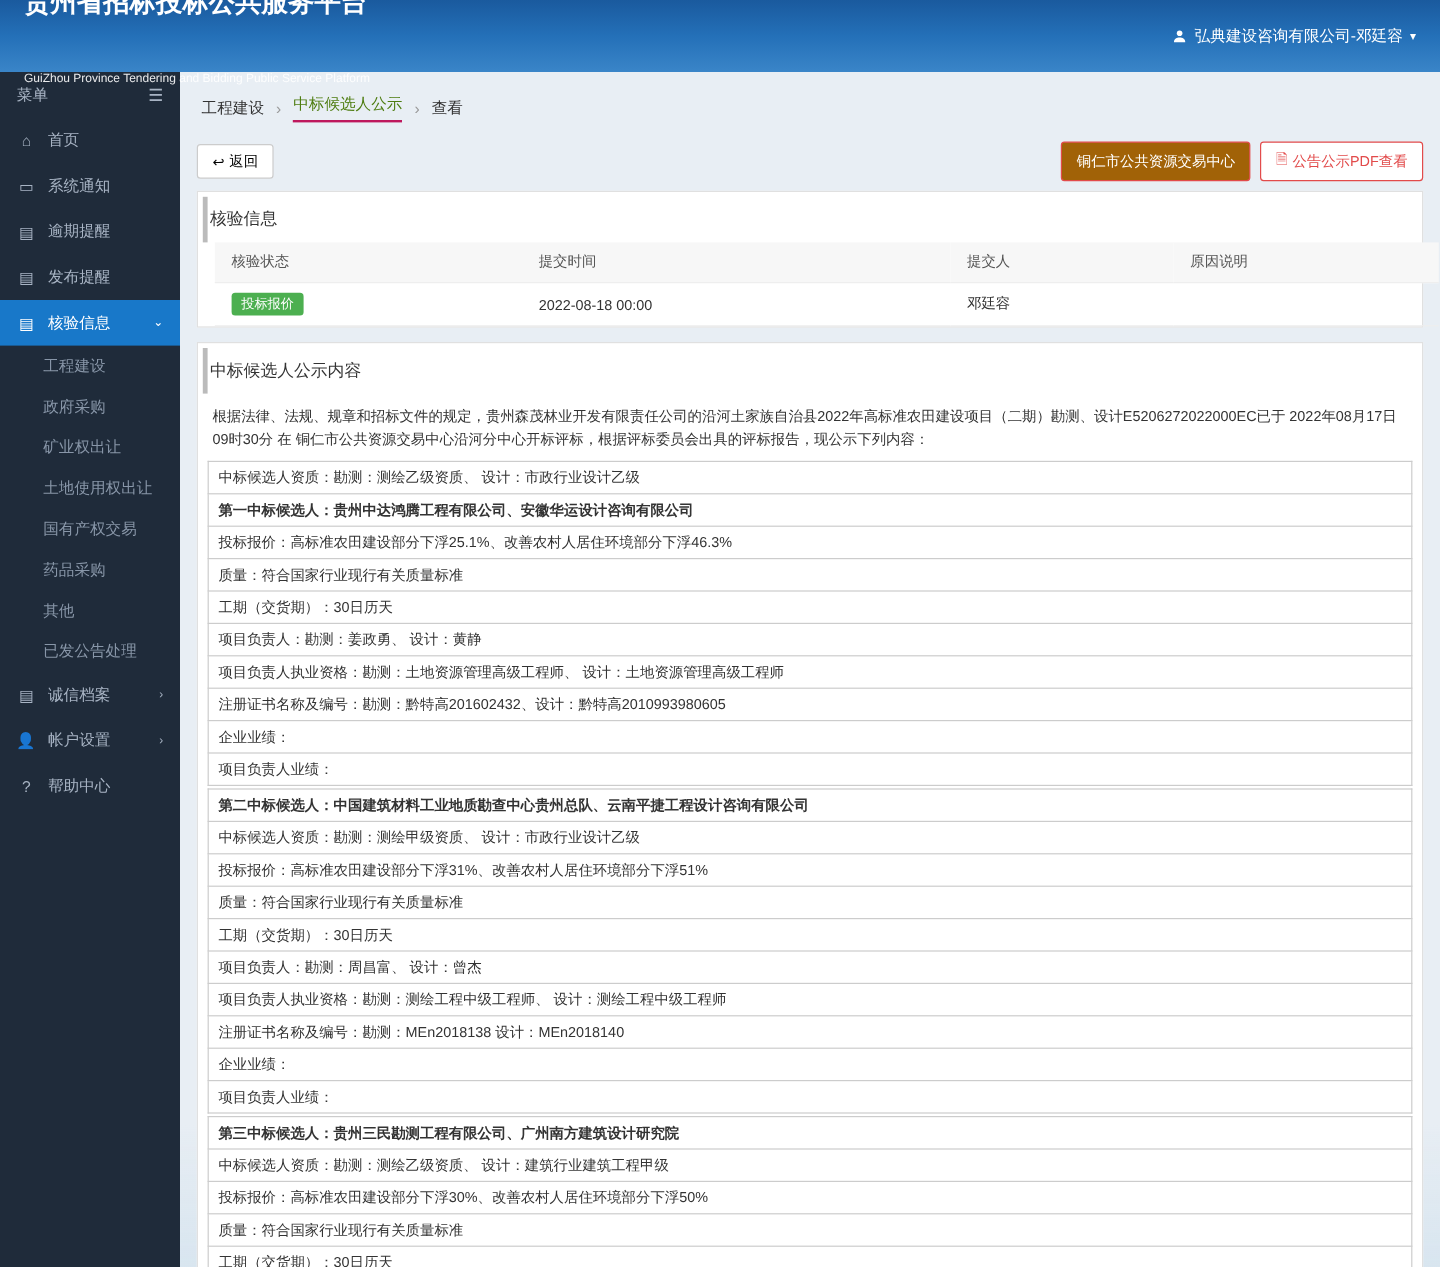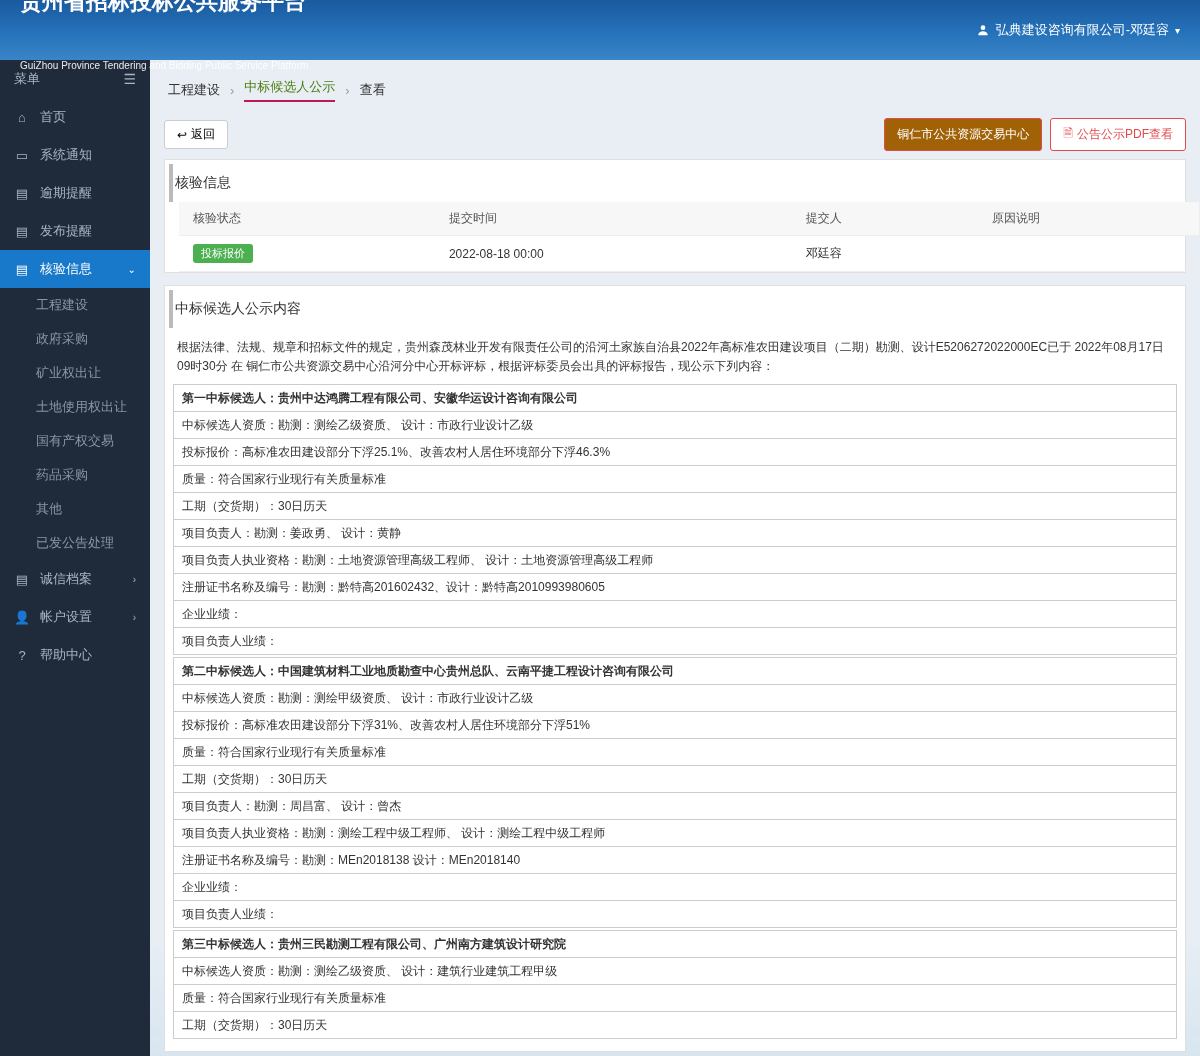--- a/index.html
+++ b/index.html
@@ -170,24 +170,24 @@
     </div>
 
     <div class="panel">
       <div class="panel-title">中标候选人公示内容</div>
       <div class="content-body">
         <div class="content-text">根据法律、法规、规章和招标文件的规定，贵州森茂林业开发有限责任公司的沿河土家族自治县2022年高标准农田建设项目（二期）勘测、设计E5206272022000EC已于 2022年08月17日 09时30分 在 铜仁市公共资源交易中心沿河分中心开标评标，根据评标委员会出具的评标报告，现公示下列内容：</div>
         <div id="candidates">
             <table class="content-table">
               <tbody>
                 <tr>
+                  <td>中标候选人资质：勘测：测绘乙级资质、 设计：市政行业设计乙级</td>
+                </tr>
+                <tr>
                   <td><b>第一中标候选人：贵州中达鸿腾工程有限公司、安徽华运设计咨询有限公司</b></td>
-                </tr>
-                <tr>
-                  <td>中标候选人资质：勘测：测绘乙级资质、 设计：市政行业设计乙级</td>
                 </tr>
                 <tr>
                   <td>投标报价：高标准农田建设部分下浮25.1%、改善农村人居住环境部分下浮46.3%</td>
                 </tr>
                 <tr>
                   <td>质量：符合国家行业现行有关质量标准</td>
                 </tr>
                 <tr>
                   <td>工期（交货期）：30日历天</td>
                 </tr>
@@ -244,20 +244,23 @@
             </table>
             <table class="content-table">
               <tbody>
                 <tr>
                   <td><b>第三中标候选人：贵州三民勘测工程有限公司、广州南方建筑设计研究院</b></td>
                 </tr>
                 <tr>
                   <td>中标候选人资质：勘测：测绘乙级资质、 设计：建筑行业建筑工程甲级</td>
                 </tr>
                 <tr>
+                  <td>投标报价：高标准农田建设部分下浮30%、改善农村人居住环境部分下浮50%</td>
+                </tr>
+                <tr>
                   <td>质量：符合国家行业现行有关质量标准</td>
                 </tr>
                 <tr>
                   <td>工期（交货期）：30日历天</td>
                 </tr>
               </tbody>
             </table>
           </div>
 
       </div>

